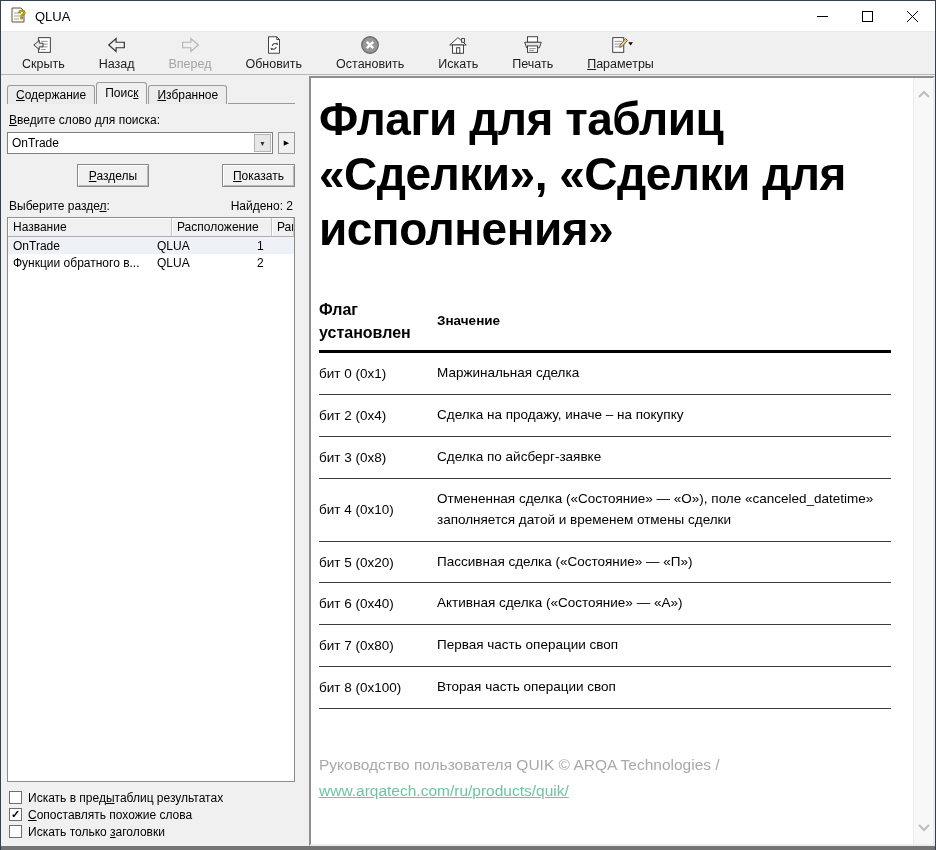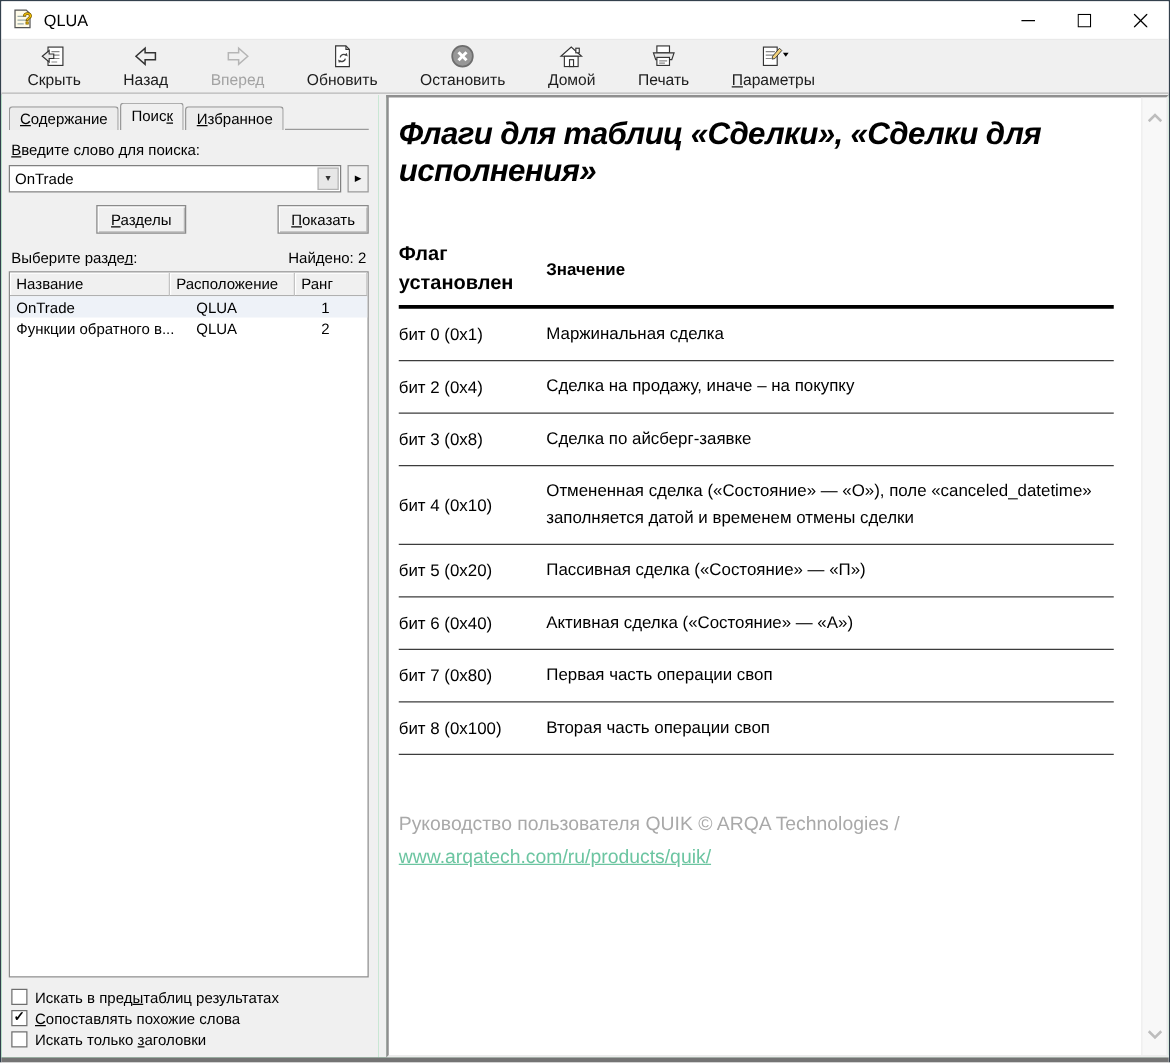--- a/index.html
+++ b/index.html
@@ -44,36 +44,36 @@
   .push-btn{min-width:72px;height:23px;background:#f0f0f0;border:1px solid #8a8a8a;
     box-shadow:inset 1px 1px 0 #ffffff, inset -1px -1px 0 #b9b9b9;
     font-size:12px;display:flex;align-items:center;justify-content:center;padding:0 10px;}
   .btn-sections{margin-left:70px;}
   .btn-show{margin-left:auto;}
   .select-row{display:flex;justify-content:space-between;font-size:12px;margin:12px 2px 3px 2px;}
   .listbox{flex:1;background:#ffffff;border:1px solid #8c8c8c;margin-top:1px;overflow:hidden;display:flex;flex-direction:column;}
   .lb-header{display:flex;height:19px;background:#f0f0f0;font-size:12px;}
   .lb-h{padding:2px 0 0 5px;border-right:1px solid #c3c3c3;border-bottom:1px solid #b0b0b0;
     box-shadow:inset 1px 1px 0 #ffffff;white-space:nowrap;overflow:hidden;}
-  .lb-h.c1{width:128px;} .lb-h.c2{width:100px;} .lb-h.c3{flex:1;}
+  .lb-h.c1{width:164px;} .lb-h.c2{width:100px;} .lb-h.c3{flex:1;}
   .lb-row{display:flex;height:17px;font-size:12px;align-items:center;}
   .lb-row.selected{background:#eef2f8;}
   .lb-c{padding-left:5px;white-space:nowrap;overflow:hidden;}
   .lb-c.c1{width:144px;} .lb-c.c2{width:100px;} .lb-c.c3{flex:1;}
   .checks{margin:7px 0 2px 2px;}
   .check-row{display:flex;align-items:center;height:17px;font-size:12px;}
   .checkbox{width:13px;height:13px;background:#fff;border:1px solid #6e6e6e;margin-right:6px;
     display:flex;align-items:center;justify-content:center;font-size:11px;font-weight:bold;color:#000;line-height:1;}
   
   .splitter{width:6px;flex:0 0 6px;background:#f0f0f0;cursor:col-resize;}
   
   .right-pane{flex:1;background:#ffffff;border:2px solid;border-color:#8f8f8f #ececec #ececec #8f8f8f;
     position:relative;overflow:hidden;}
   .content{position:absolute;top:0;left:0;right:22px;bottom:0;padding:14px 4px 0 8px;overflow:hidden;}
-  .doc-title{font-size:25px;font-weight:bold;color:#000;line-height:1.2;max-width:570px;letter-spacing:-0.5px;font-style:italic;}
+  .doc-title{font-size:46px;font-weight:bold;color:#000;line-height:1.2;max-width:570px;letter-spacing:-0.5px;}
   .flags-table{margin-top:40px;margin-right:16px;}
   .ft-header{display:flex;align-items:center;border-bottom:3px solid #000;padding-bottom:6px;}
   .ft-col-flag{width:118px;font-size:16px;font-weight:bold;line-height:1.45;}
   .ft-col-value{flex:1;font-size:13.5px;font-weight:bold;}
   .ft-row{display:flex;border-bottom:1px solid #3c3c3c;padding:10px 0;}
   .ft-flag{width:118px;font-size:13.5px;display:flex;align-items:center;}
   .ft-value{flex:1;font-size:13.5px;line-height:1.55;display:flex;align-items:center;}
   .footer{margin-top:44px;font-size:15.5px;color:#a9a9a9;line-height:1.5;}
   .footer-link{color:#6cc5a1;text-decoration:underline;display:inline-block;margin-top:3px;}
   
@@ -178,21 +178,21 @@
 
     <div class="tb-btn">
       <span class="ico">
         <svg width="22" height="22" viewBox="0 0 24 24">
           <polygon points="3,12 12,4 21,12" fill="#fff" stroke="#333"></polygon>
           <rect x="16" y="5" width="3" height="4" fill="#fff" stroke="#333"></rect>
           <rect x="6" y="12" width="12" height="9" fill="#fff" stroke="#333"></rect>
           <rect x="10.5" y="15" width="3.5" height="6" fill="#fff" stroke="#333"></rect>
         </svg>
       </span>
-      <span class="tb-label"><span>Домой</span><span class="ak"></span><span></span></span>
+      <span class="tb-label"><span>Искать</span><span class="ak"></span><span></span></span>
     </div>
 
     <div class="tb-btn">
       <span class="ico">
         <svg width="22" height="22" viewBox="0 0 24 24">
           <rect x="6" y="3" width="11" height="6" fill="#fff" stroke="#333"></rect>
           <path d="M3 9 h18 l-2 6 H5 Z" fill="#e9e9e9" stroke="#333"></path>
           <rect x="6" y="13" width="11" height="7" fill="#fff" stroke="#333"></rect>
           <line x1="8" y1="16" x2="15" y2="16" stroke="#888"></line>
           <line x1="8" y1="18" x2="13" y2="18" stroke="#888"></line>

